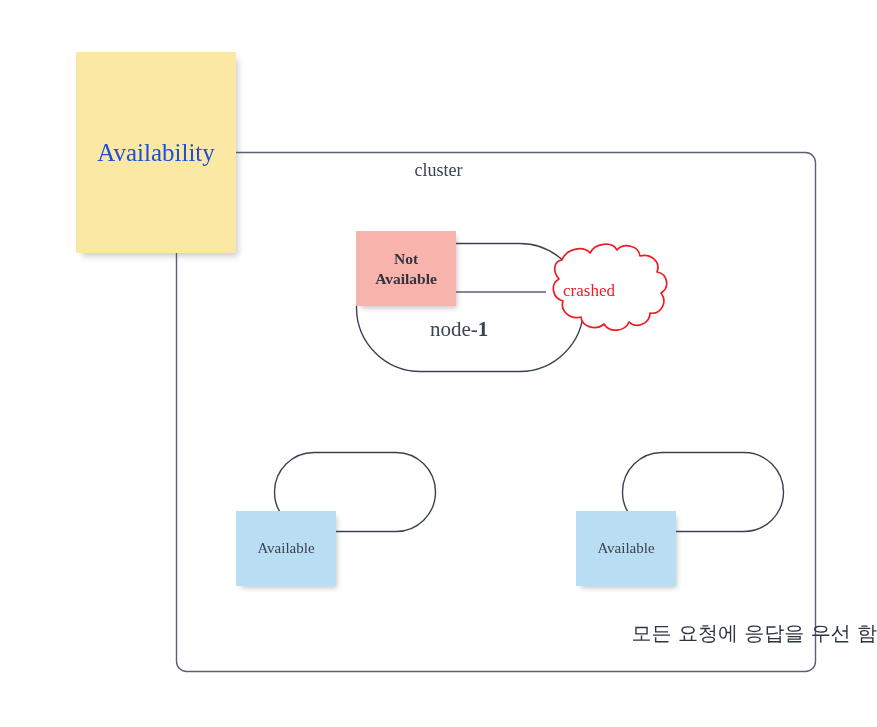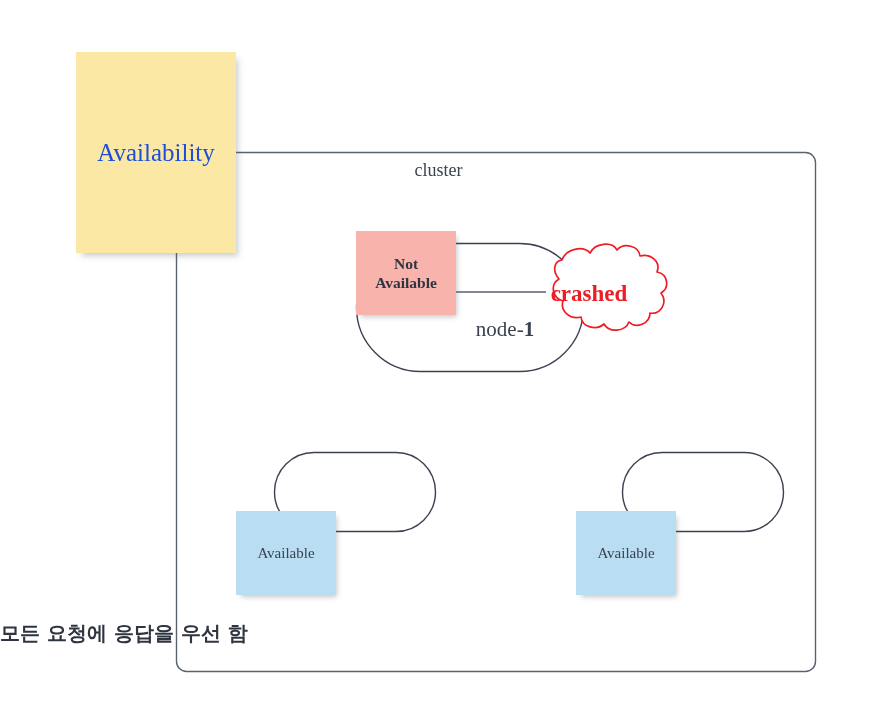--- a/index.html
+++ b/index.html
@@ -32,21 +32,21 @@
     top: 0;
     width: 877px;
     height: 727px;
     pointer-events: none;
   }
 
   
   .note {
     position: absolute;
     width: 100px;
-    height: 84px;
+    height: 75px;
     box-sizing: border-box;
     display: flex;
     align-items: center;
     justify-content: center;
     text-align: center;
     line-height: 1.25;
     box-shadow: 3px 4px 5px -2px rgba(80, 85, 95, 0.32);
   }
 
   .note-text {
@@ -102,47 +102,46 @@
   #label-cluster {
     left: 0;
     top: 160px;
     width: 877px;
     text-align: center;
     font-size: 18px;
   }
 
   .node-label {
     font-size: 21px;
-    text-align: center;
+    text-align: left;
   }
   .node-label b { font-weight: bold; }
 
   #label-node-1 { left: 430px; top: 317px; width: 150px; }
   #label-node-2 { left: 280px; top: 472px; width: 150px; }
   #label-node-3 { left: 630px; top: 472px; width: 150px; }
 
   #label-crashed {
     left: 539px;
     top: 281px;
     width: 100px;
     text-align: center;
-    font-size: 23px;
-    font-weight: bold;
+    font-size: 17px;
+    font-weight: normal;
     color: #ee1c24;
   }
 
   #label-korean {
     left: 0;
     top: 620px;
     width: 877px;
-    text-align: left;
+    text-align: right;
     font-size: 20px;
     color: #2f3540;
     font-family: "DejaVu Serif", "Liberation Serif", serif;
-    font-weight: bold;
   }
 </style>
 </head>
 <body>
 
 <div id="canvas">
 
   <svg id="vector-layer" viewBox="0 0 877 727" width="877" height="727">
 
     <rect x="176.5" y="152.5" width="639" height="519" rx="10" ry="10" fill="#ffffff" stroke="#5a6270" stroke-width="1.4"></rect>

